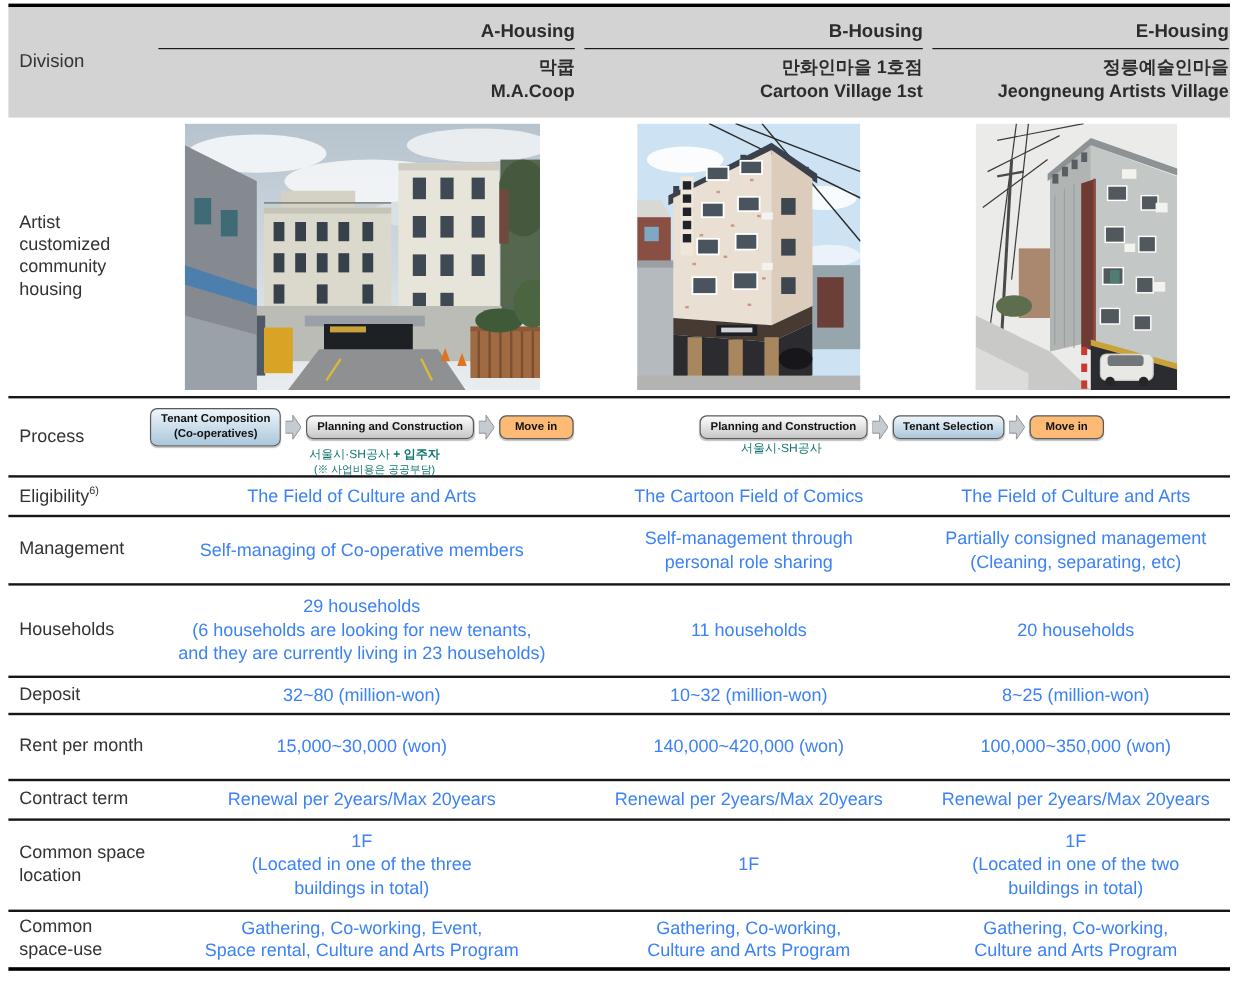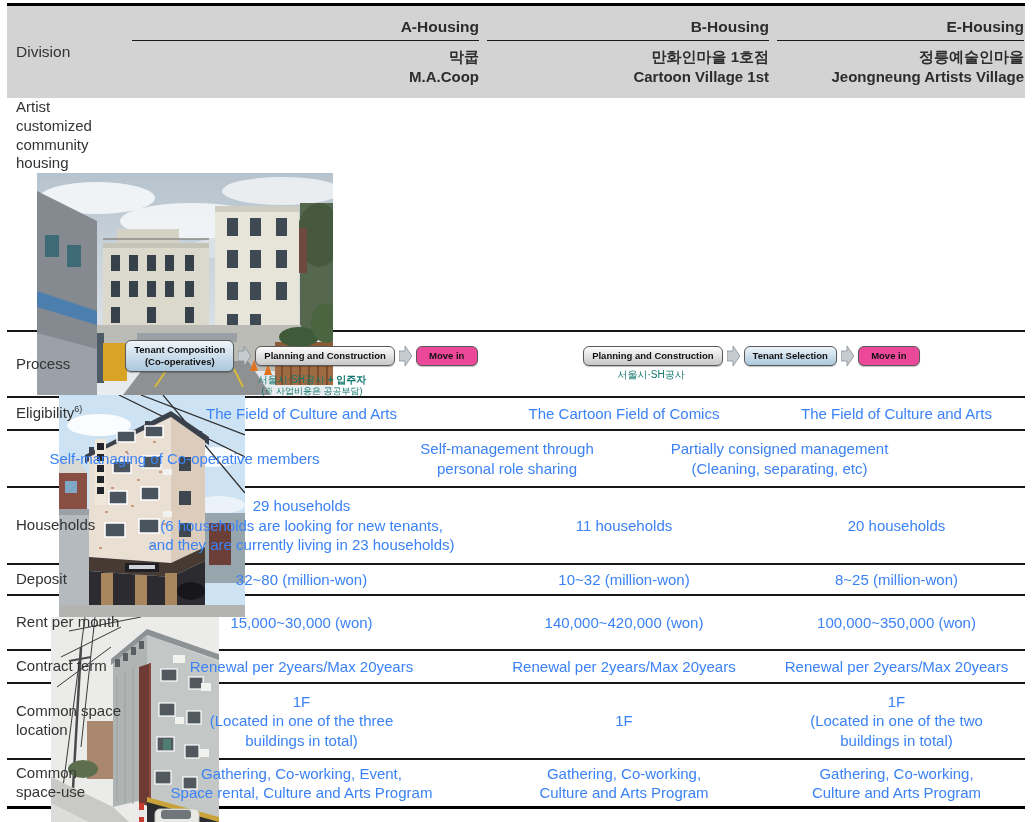--- a/index.html
+++ b/index.html
@@ -16,34 +16,34 @@
 
   
   .hdr { background:#d3d3d3; height:92px; }
   .hdr .lbl { font-size:15.5px; }
   .hcol { display:flex; flex-direction:column; align-items:flex-end; padding-top:7px; font-weight:bold; color:#2c2c2c; }
   .hgroup { font-size:15.5px; height:27px; display:flex; align-items:center; }
   .hline { width:calc(100% - 8px); border-bottom:1.6px solid #1a1a1a; margin-bottom:6px; }
   .hname { font-size:15px; line-height:1.3; text-align:center; white-space:pre-line; }
 
   
-  .r-photos { height:232px;flex-direction:column; }
+  .r-photos { height:232px; }
   .photo-cell { display:flex; align-items:center; justify-content:center; }
 
   
   .r-process { height:66px; }
   .proc { display:flex; flex-direction:column; align-items:center; justify-content:center; padding-bottom:16px; position:relative; }
   .proc-be { width:545px; }
   .flow { position:relative; display:flex; align-items:center; gap:4px; }
   .fbox { border:1px solid #5a5a5a; border-radius:6px; padding:3px 8px; font-size:9.5px; font-weight:bold; color:#111;
           text-align:center; white-space:pre-line; line-height:1.25; display:flex; align-items:center; justify-content:center;
           box-shadow:0 1px 1px rgba(0,0,0,0.25); min-height:20px; }
   .fb-blue  { background:linear-gradient(180deg,#eff5fa 0%,#aac7dc 100%); }
   .fb-gray  { background:linear-gradient(180deg,#fdfdfd 0%,#c7c7c7 100%); }
-  .fb-white { background:#ec4899; min-width:62px; }
+  .fb-white { background:#fdba74; min-width:62px; }
   .farrow { flex:none; }
   .capwrap { position:absolute; top:calc(100% + 2px); text-align:center; line-height:1.25; color:#0f766e; white-space:nowrap; }
   .capA  { left:53%; transform:translateX(-50%); }
   .capBE { left:68px; transform:translateX(-50%); }
   .cap1 { font-size:10px; }
   .cap-bold { font-weight:bold; }
   .cap-note { font-size:9px; }
 
   
   .r-elig { height:33px; } .r-mgmt { height:57px; } .r-house { height:77px; }
@@ -355,20 +355,21 @@
     <div class="row brow r-elig">
       <div class="cell lbl">
           <span><span>Eligibility</span><sup>6)</sup></span>
         </div>
       <div class="cell col-a val">The Field of Culture and Arts</div>
       <div class="cell col-b val">The Cartoon Field of Comics</div>
       <div class="cell col-e val">The Field of Culture and Arts</div>
     </div>
 
     <div class="row brow r-mgmt">
+      <div class="cell lbl">Management</div>
       <div class="cell col-a val">Self-managing of Co-operative members</div>
       <div class="cell col-b val">Self-management through
 personal role sharing</div>
       <div class="cell col-e val">Partially consigned management
 (Cleaning, separating, etc)</div>
     </div>
 
     <div class="row brow r-house">
       <div class="cell lbl">Households</div>
       <div class="cell col-a val">29 households

